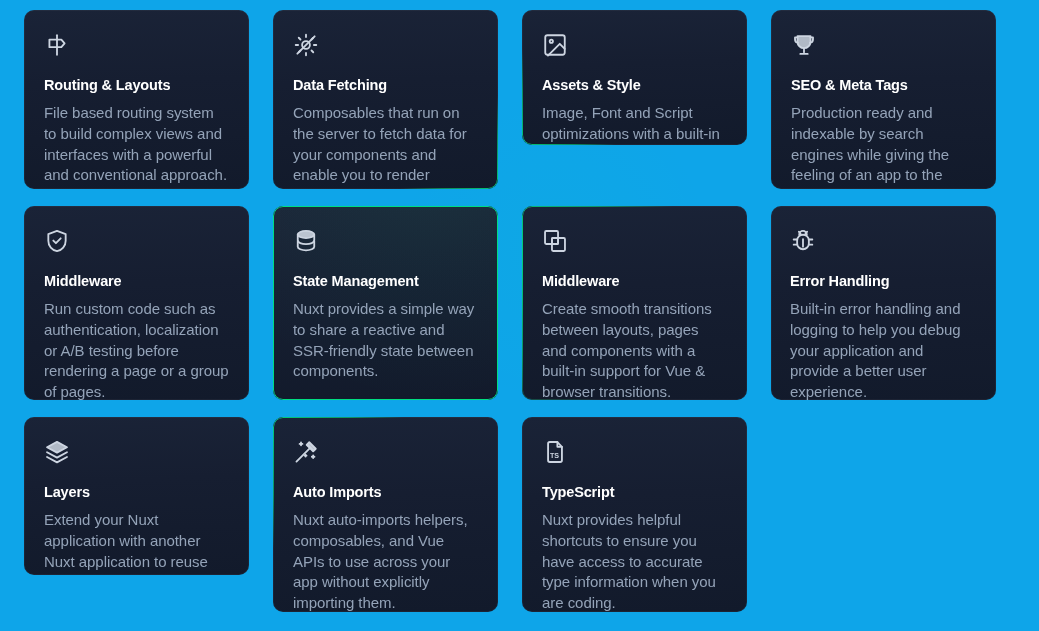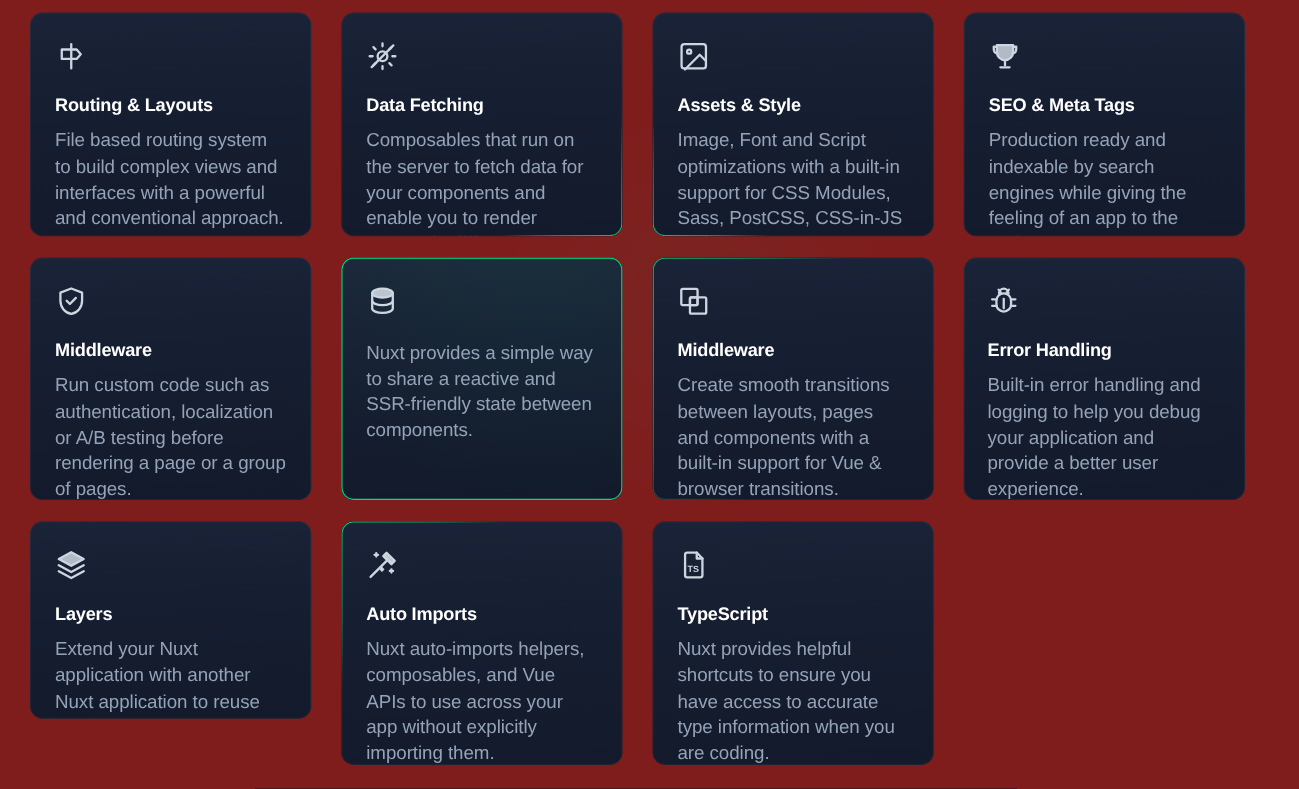--- a/index.html
+++ b/index.html
@@ -14,21 +14,21 @@
   body {
     background: #020420;
     font-family: "Liberation Sans", sans-serif;
     -webkit-font-smoothing: antialiased;
   }
 
   #root {
     position: relative;
     width: 1039px;
     height: 631px;
-    background: #7f1d1d;
+    background: #0ea5e9;
   }
 
   
   .grid {
     position: absolute;
     left: 24px;
     top: 10px;
     width: 975px;
     display: grid;
     grid-template-columns: repeat(4, 225px);
@@ -172,21 +172,21 @@
         <span class="icon">
           <svg viewBox="0 0 24 24" fill="none" stroke="currentColor" stroke-width="1.7" stroke-linecap="round" stroke-linejoin="round">
             <circle cx="12" cy="12" r="3.6"></circle>
             <path d="M12 2.5v2.2M12 19.3v2.2M2.5 12h2.2M19.3 12h2.2M5.3 5.3l1.6 1.6M17.1 17.1l1.6 1.6M18.7 5.3l-1.6 1.6M6.9 17.1l-1.6 1.6"></path>
             <path d="M4 20L20 4"></path>
           </svg>
         </span>
         <div class="card-title">Data Fetching</div>
         <div class="card-desc">Composables that run on the server to fetch data for your components and enable you to render content in different ways.</div>
       </div>
-      <div class="card row-1" data-glow="bottom-left" style="height: 179px;">
+      <div class="card row-1" data-glow="bottom-left" style="height: 135px;">
         <div class="ring"></div>
         <span class="icon">
           <svg viewBox="0 0 24 24" fill="none" stroke="currentColor" stroke-width="1.7" stroke-linecap="round" stroke-linejoin="round">
             <rect x="3" y="3" width="18" height="18" rx="2"></rect>
             <circle cx="8.6" cy="8.6" r="1.5"></circle>
             <path d="M21 15.5l-4.6-4.6L5.5 21.8"></path>
           </svg>
         </span>
         <div class="card-title">Assets &amp; Style</div>
         <div class="card-desc">Image, Font and Script optimizations with a built-in support for CSS Modules, Sass, PostCSS, CSS-in-JS and more.</div>
@@ -220,20 +220,21 @@
       <div class="card row-2" data-glow="full" style="height: 194px;">
         <div class="ring"></div>
         <span class="icon">
           <svg viewBox="0 0 24 24" fill="none" stroke="currentColor" stroke-width="1.7" stroke-linecap="round" stroke-linejoin="round">
             <ellipse cx="12" cy="6" rx="7.6" ry="3.3" fill="currentColor" stroke="none" opacity="0.9"></ellipse>
             <ellipse cx="12" cy="6" rx="7.6" ry="3.3"></ellipse>
             <path d="M4.4 6v5.6c0 1.8 3.4 3.3 7.6 3.3s7.6-1.5 7.6-3.3V6"></path>
             <path d="M4.4 11.9v5.4c0 1.8 3.4 3.3 7.6 3.3s7.6-1.5 7.6-3.3v-5.4"></path>
           </svg>
         </span>
+        <div class="card-title">State Management</div>
         <div class="card-desc">Nuxt provides a simple way to share a reactive and SSR-friendly state between components.</div>
       </div>
       <div class="card row-2" data-glow="left" style="height: 194px;">
         <div class="ring"></div>
         <span class="icon">
           <svg viewBox="0 0 24 24" fill="none" stroke="currentColor" stroke-width="1.7" stroke-linecap="round" stroke-linejoin="round">
             <rect x="2.8" y="2.8" width="12" height="12" rx="1.1"></rect>
             <rect x="9.2" y="9.2" width="12" height="12" rx="1.1"></rect>
             <rect x="9.2" y="9.2" width="5.6" height="5.6" rx="0.6"></rect>
           </svg>

